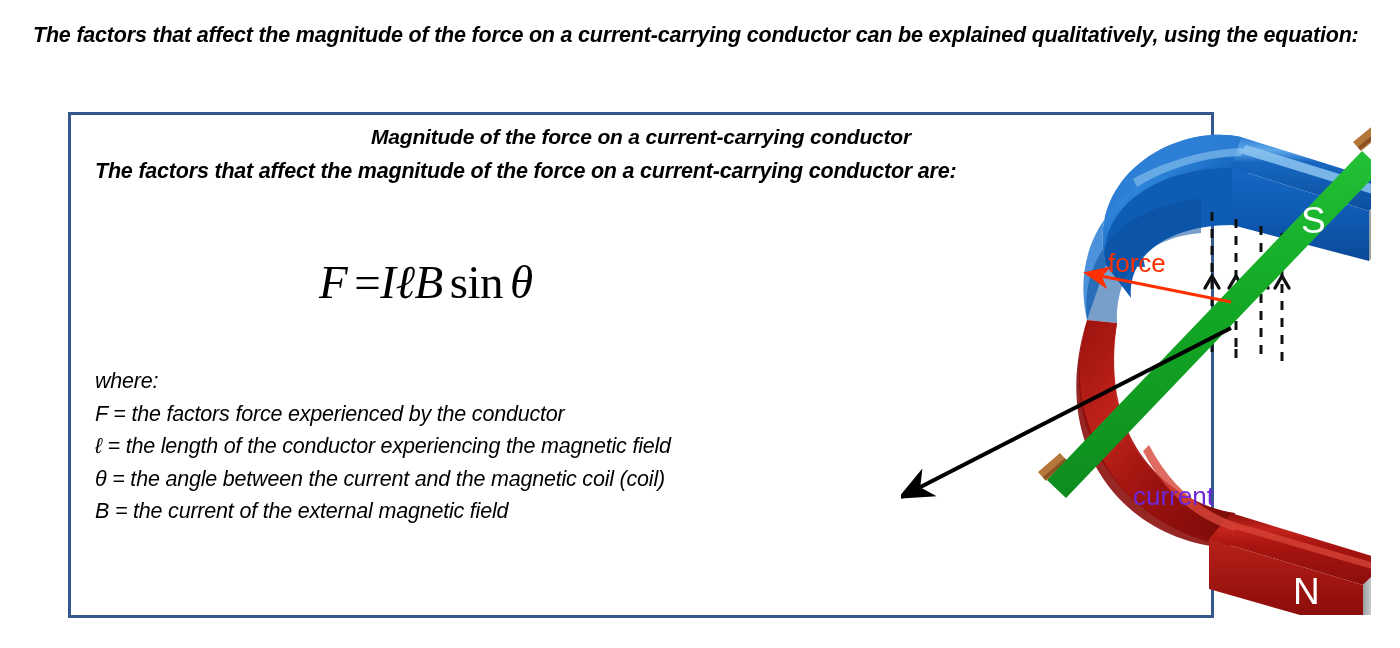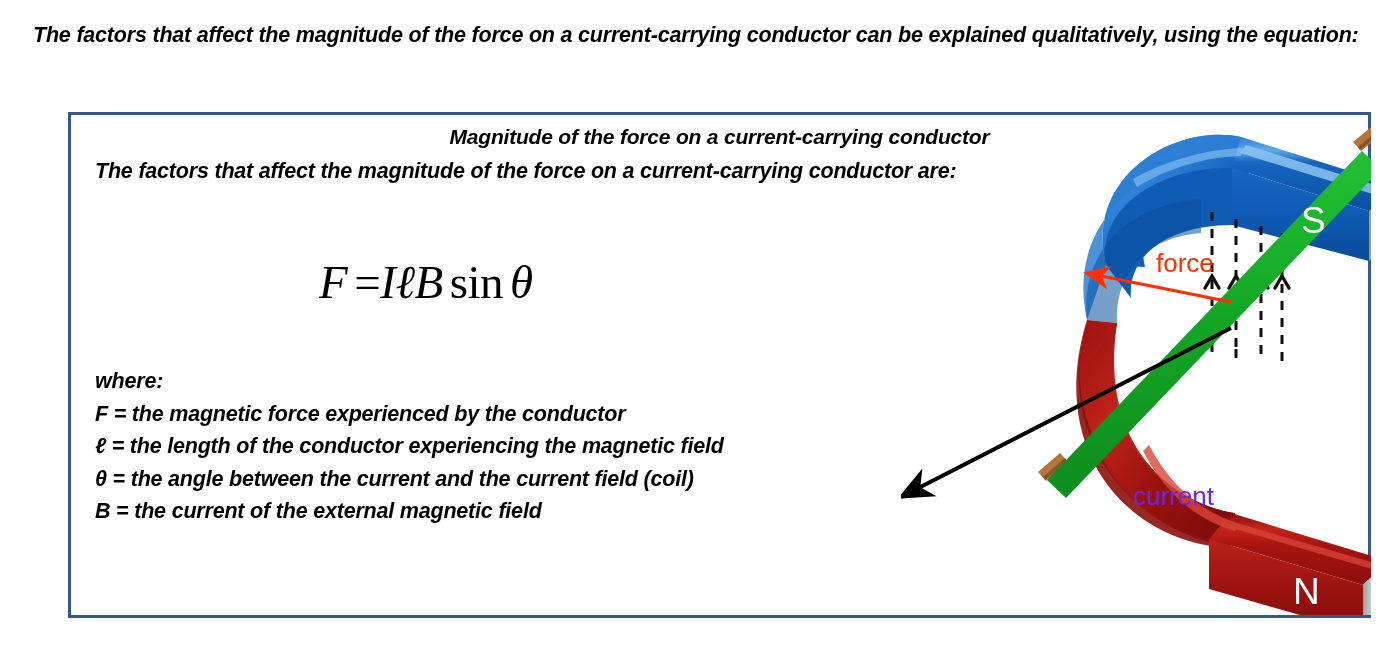--- a/index.html
+++ b/index.html
@@ -28,21 +28,21 @@
     line-height: 31px;
     letter-spacing: -0.2px;
     color: #000;
   }
 
   
   .box {
     position: absolute;
     left: 68px;
     top: 112px;
-    width: 1303px;
+    width: 1146px;
     height: 506px;
     border: 3px solid #35598c;
     box-sizing: border-box;
     background: #ffffff;
   }
 
   .box-title {
     position: absolute;
     left: 0;
     top: 10px;
@@ -77,21 +77,21 @@
   }
   .formula .up { font-style: normal; }
   .formula .sp { display: inline-block; width: 7px; }
 
   
   .where {
     position: absolute;
     left: 24px;
     top: 250px;
     font-style: italic;
-    font-weight: 700;
+    font-weight: 400;
     font-size: 21.5px;
     line-height: 32.5px;
     letter-spacing: -0.2px;
     white-space: nowrap;
   }
   .where div { white-space: nowrap; }
 
   
   .diagram {
     position: absolute;
@@ -117,23 +117,23 @@
 
   <div class="box-title">Magnitude of the force on a current-carrying conductor</div>
   <div class="box-subtitle">The factors that affect the magnitude of the force on a current-carrying conductor are:</div>
 
   <div class="formula">
     <span>F</span><span class="sp"></span><span class="up">=</span><span>I</span><span>ℓ</span><span>B</span><span class="sp"></span><span class="up">sin</span><span class="sp"></span><span>θ</span>
   </div>
 
   <div class="where">
     <div>where:</div>
-    <div>F = the magnetic force experienced by the conductor</div>
+    <div>F = the factors force experienced by the conductor</div>
     <div>ℓ = the length of the conductor experiencing the magnetic field</div>
-    <div>θ = the angle between the current and the current field (coil)</div>
+    <div>θ = the angle between the current and the magnetic coil (coil)</div>
     <div>B = the current of the external magnetic field</div>
   </div>
 
   <div class="diagram">
     <svg width="470" height="500" viewBox="0 0 470 500" xmlns="http://www.w3.org/2000/svg">
       <defs>
         <linearGradient id="blueTop" x1="0" y1="0" x2="0" y2="1">
           <stop offset="0%" stop-color="#2f7ed8"></stop>
           <stop offset="18%" stop-color="#5fa8e8"></stop>
           <stop offset="34%" stop-color="#1666c0"></stop>
@@ -261,17 +261,17 @@
         <path d="M 146,365 L 461,36 L 480,54 L 165,383 Z" fill="url(#wireGrad)"></path>
       </g>
 
       <line x1="330" y1="213" x2="167," y2="382" stroke="#000000" stroke-width="4" marker-end="url(#arrowBlk)"></line>
 
       <line x1="330" y1="187" x2="185" y2="158" stroke="#ff3000" stroke-width="3" marker-end="url(#arrowRed)"></line>
     </svg>
 
     <div class="lbl-s" style="left:400px; top:85px; color:#ffffff; font-size:37px; font-weight:400;">S</div>
     <div class="lbl-n" style="left:392px; top:456px; color:#ffffff; font-size:37px; font-weight:400;">N</div>
-    <div class="lbl-force" style="left:207px; top:133px; color:#ff3000; font-size:26px;margin-left:48px;">force</div>
+    <div class="lbl-force" style="left:207px; top:133px; color:#ff3000; font-size:26px;">force</div>
     <div class="lbl-current" style="left:232px; top:366px; color:#6d28d9; font-size:26px;">current</div>
   </div>
 
 </div>
 
 </body></html>

